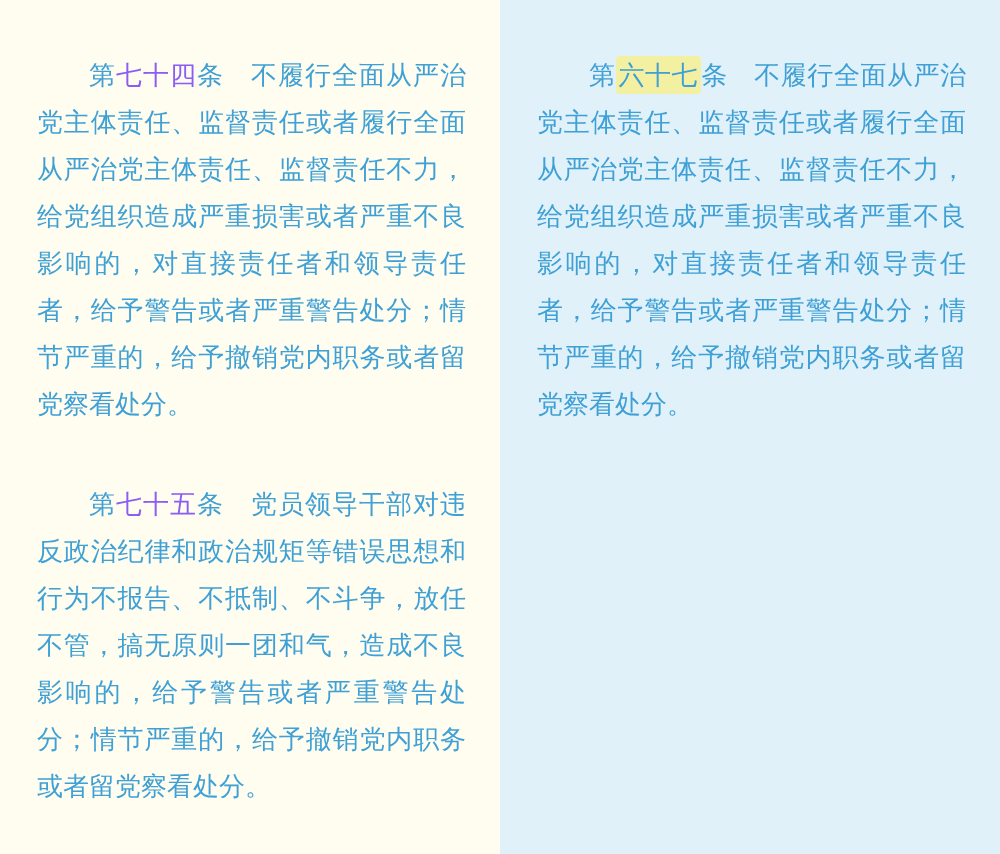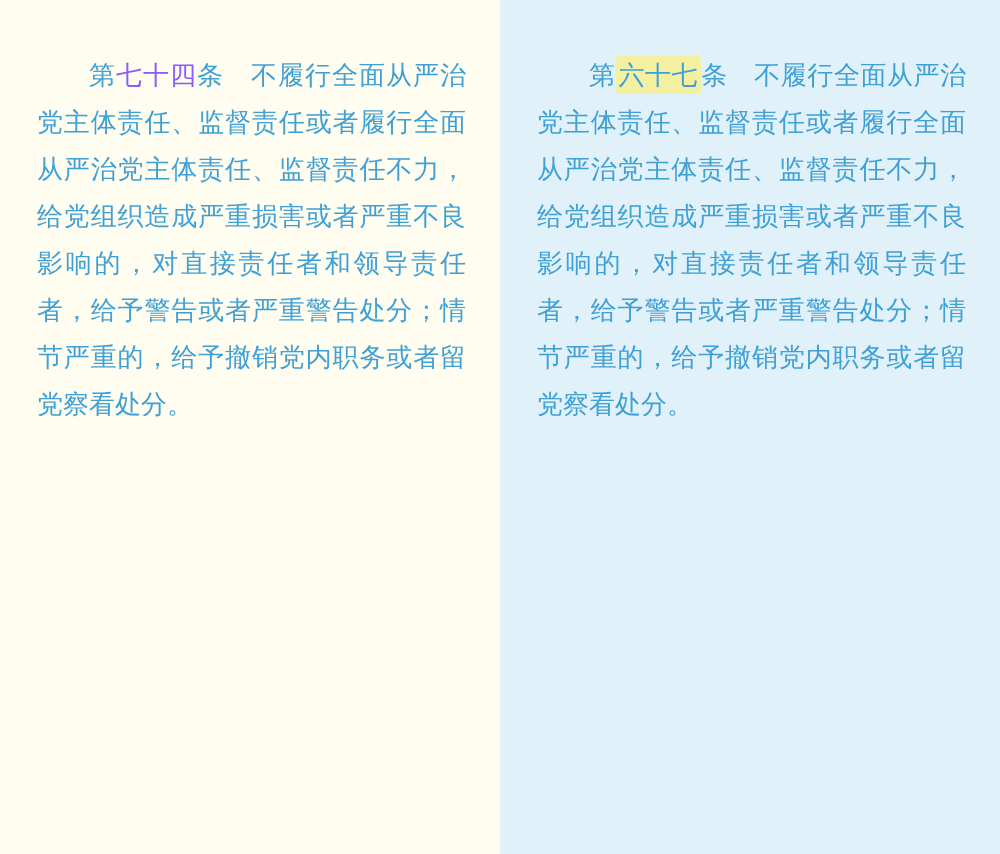--- a/index.html
+++ b/index.html
@@ -48,20 +48,21 @@
   }
 </style>
 </head>
 <body>
 
 <div class="page">
 
   <section class="column left">
     <p class="clause"><span>第</span><span class="num-red">七十四</span><span>条</span><span>　</span><span>不履行全面从严治党主体责任、监督责任或者履行全面从严治党主体责任、监督责任不力，给党组织造成严重损害或者严重不良影响的，对直接责任者和领导责任者，给予警告或者严重警告处分；情节严重的，给予撤销党内职务或者留党察看处分。</span></p>
 
+    <p class="clause"><span>第</span><span class="num-red">七十五</span><span>条</span><span>　</span><span>党员领导干部对违反政治纪律和政治规矩等错误思想和行为不报告、不抵制、不斗争，放任不管，搞无原则一团和气，造成不良影响的，给予警告或者严重警告处分；情节严重的，给予撤销党内职务或者留党察看处分。</span></p>
   </section>
 
   <section class="column right">
     <p class="clause"><span>第</span><span class="num-hl">六十七</span><span>条</span><span>　</span><span>不履行全面从严治党主体责任、监督责任或者履行全面从严治党主体责任、监督责任不力，给党组织造成严重损害或者严重不良影响的，对直接责任者和领导责任者，给予警告或者严重警告处分；情节严重的，给予撤销党内职务或者留党察看处分。</span></p>
 
   </section>
 
 </div>
 
 </body></html>

